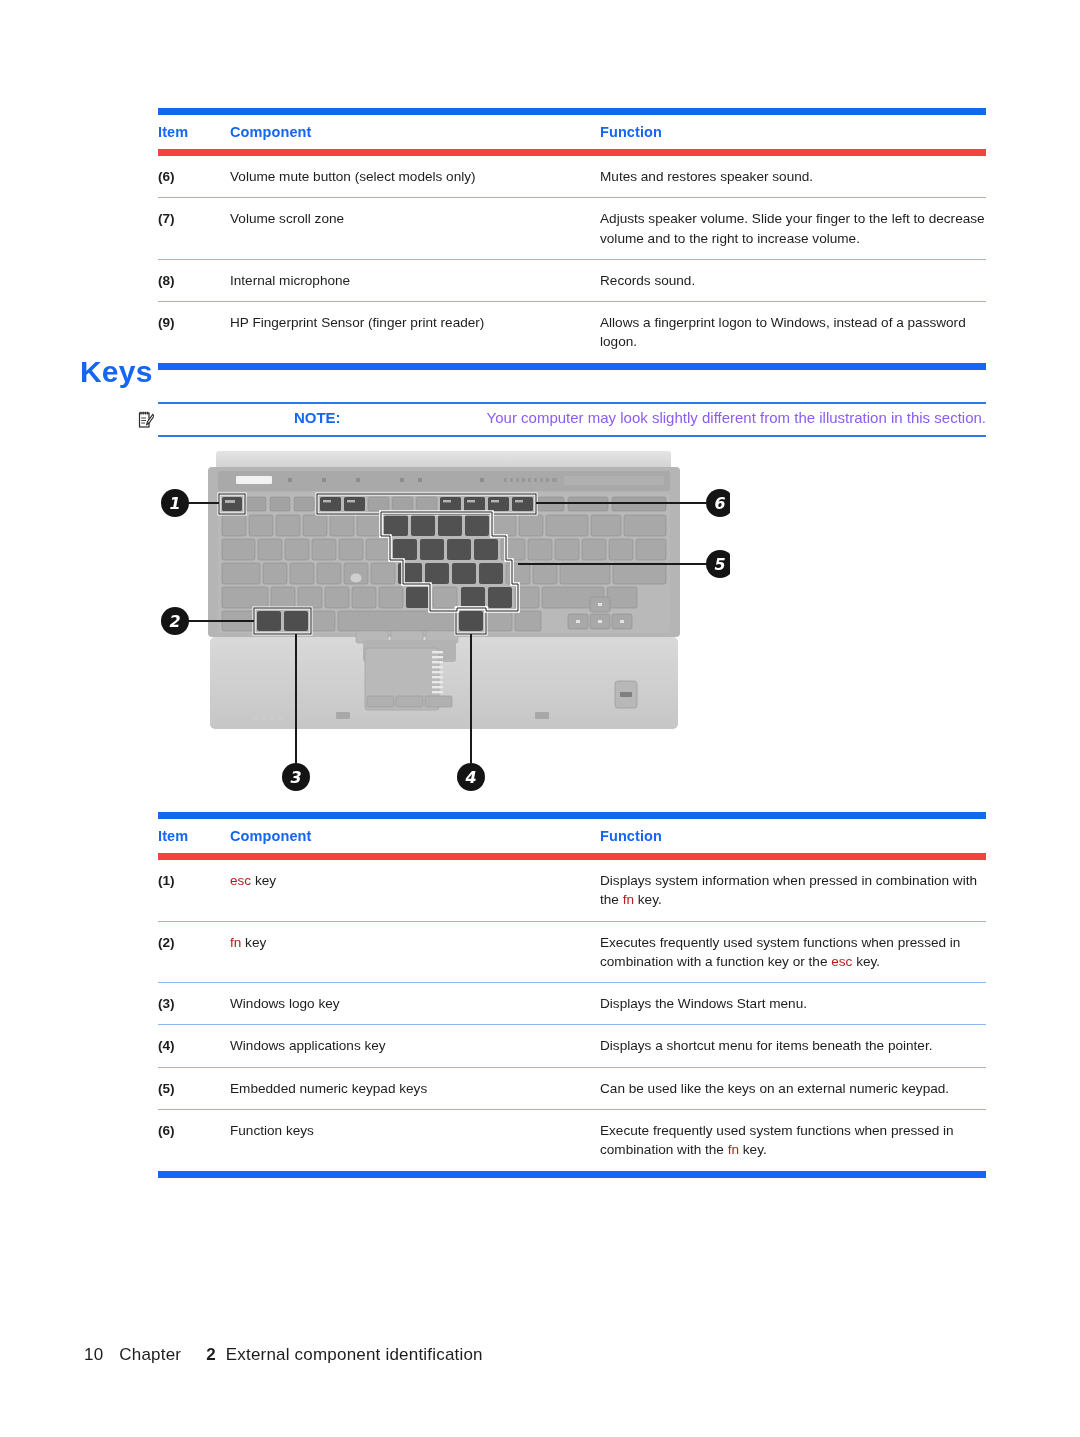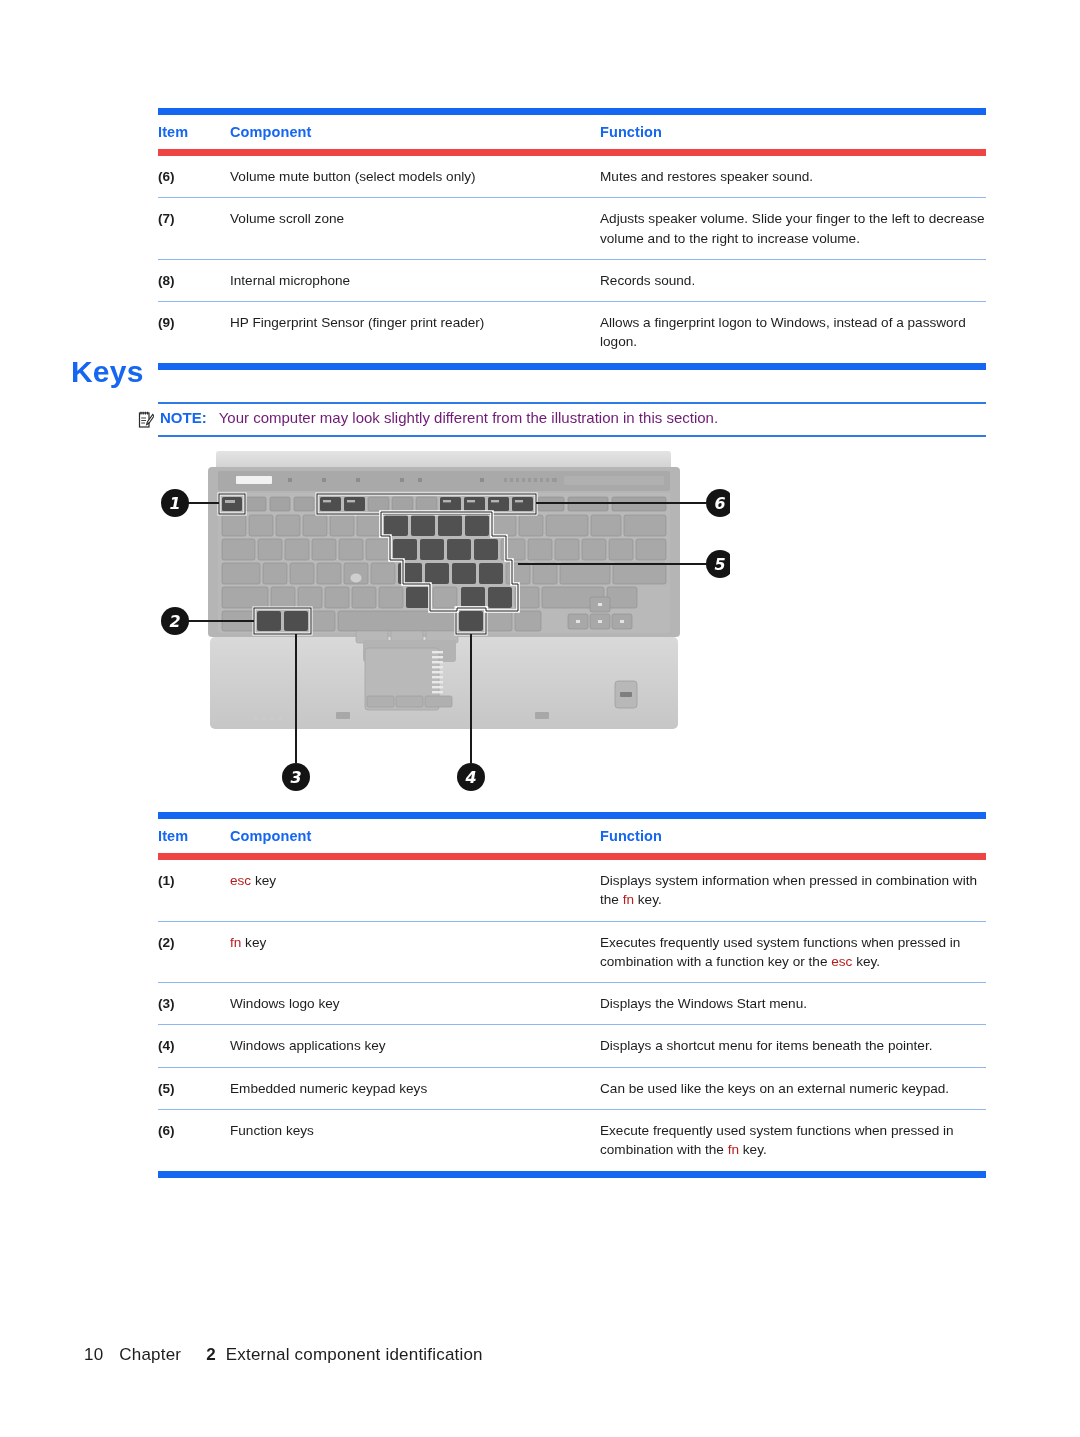--- a/index.html
+++ b/index.html
@@ -68,57 +68,58 @@
     font-size: 13.6px;
   }
   .keycode {
     color: #b91c1c;
     text-align: right;
   }
 
   
   .section-title {
     position: absolute;
-    left: 71px;
+    left: 80px;
     top: 355px;
     font-size: 30px;
     font-weight: bold;
     color: #1566F0;
     letter-spacing: 0.2px;
   }
 
   
   .note-box {
     position: absolute;
     left: 158px;
     top: 402px;
     width: 828px;
     border-top: 2px solid #2E7BE8;
     border-bottom: 2px solid #2E7BE8;
     padding: 5px 0 6px 0;
     display: flex;
     align-items: flex-start;
+    justify-content: space-between;
   }
   .note-icon {
     width: 16px;
     height: 18px;
     margin-left: -20px;
     margin-top: 2px;
     flex: 0 0 auto;
   }
   .note-label {
     color: #1566F0;
     font-weight: bold;
     font-size: 15px;
     margin-left: 6px;
     flex: 0 0 auto;
   }
   .note-text {
     font-size: 15px;
-    color: #701a75;
+    color: #8b5cf6;
     margin-left: 12px;
     line-height: 1.25;
   }
 
   
   .figure {
     position: absolute;
     left: 160px;
     top: 445px;
     width: 570px;

